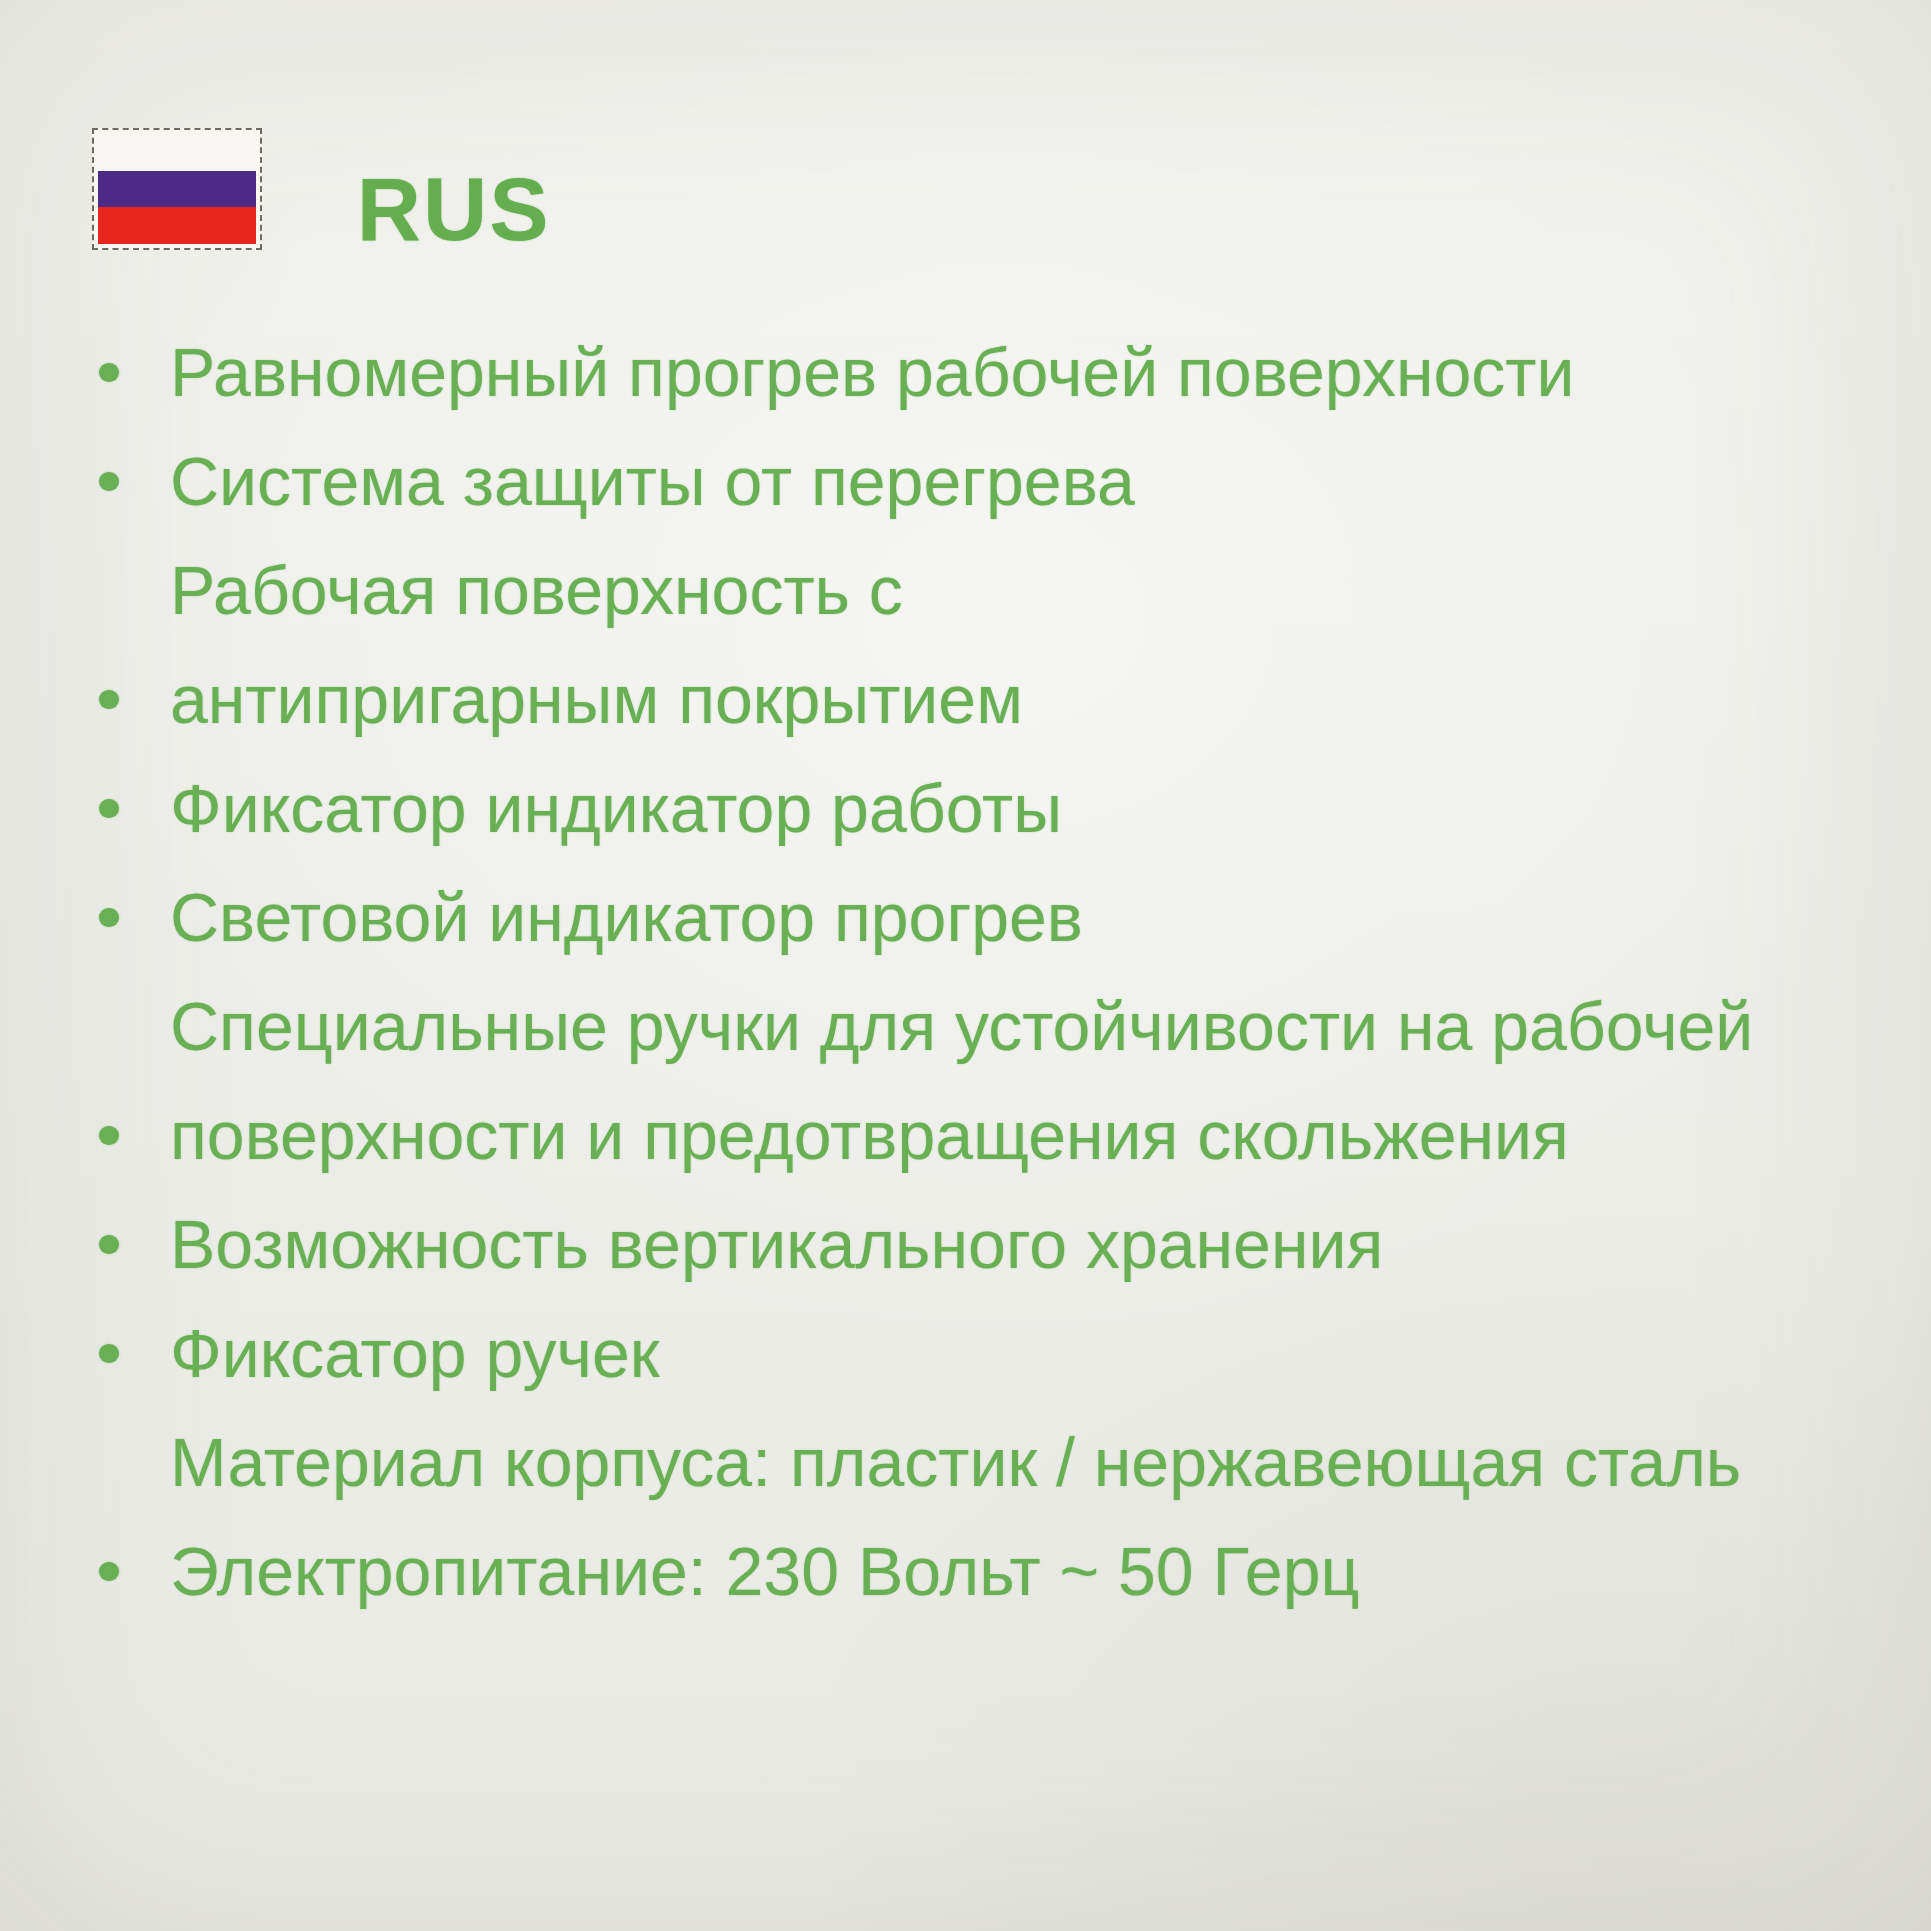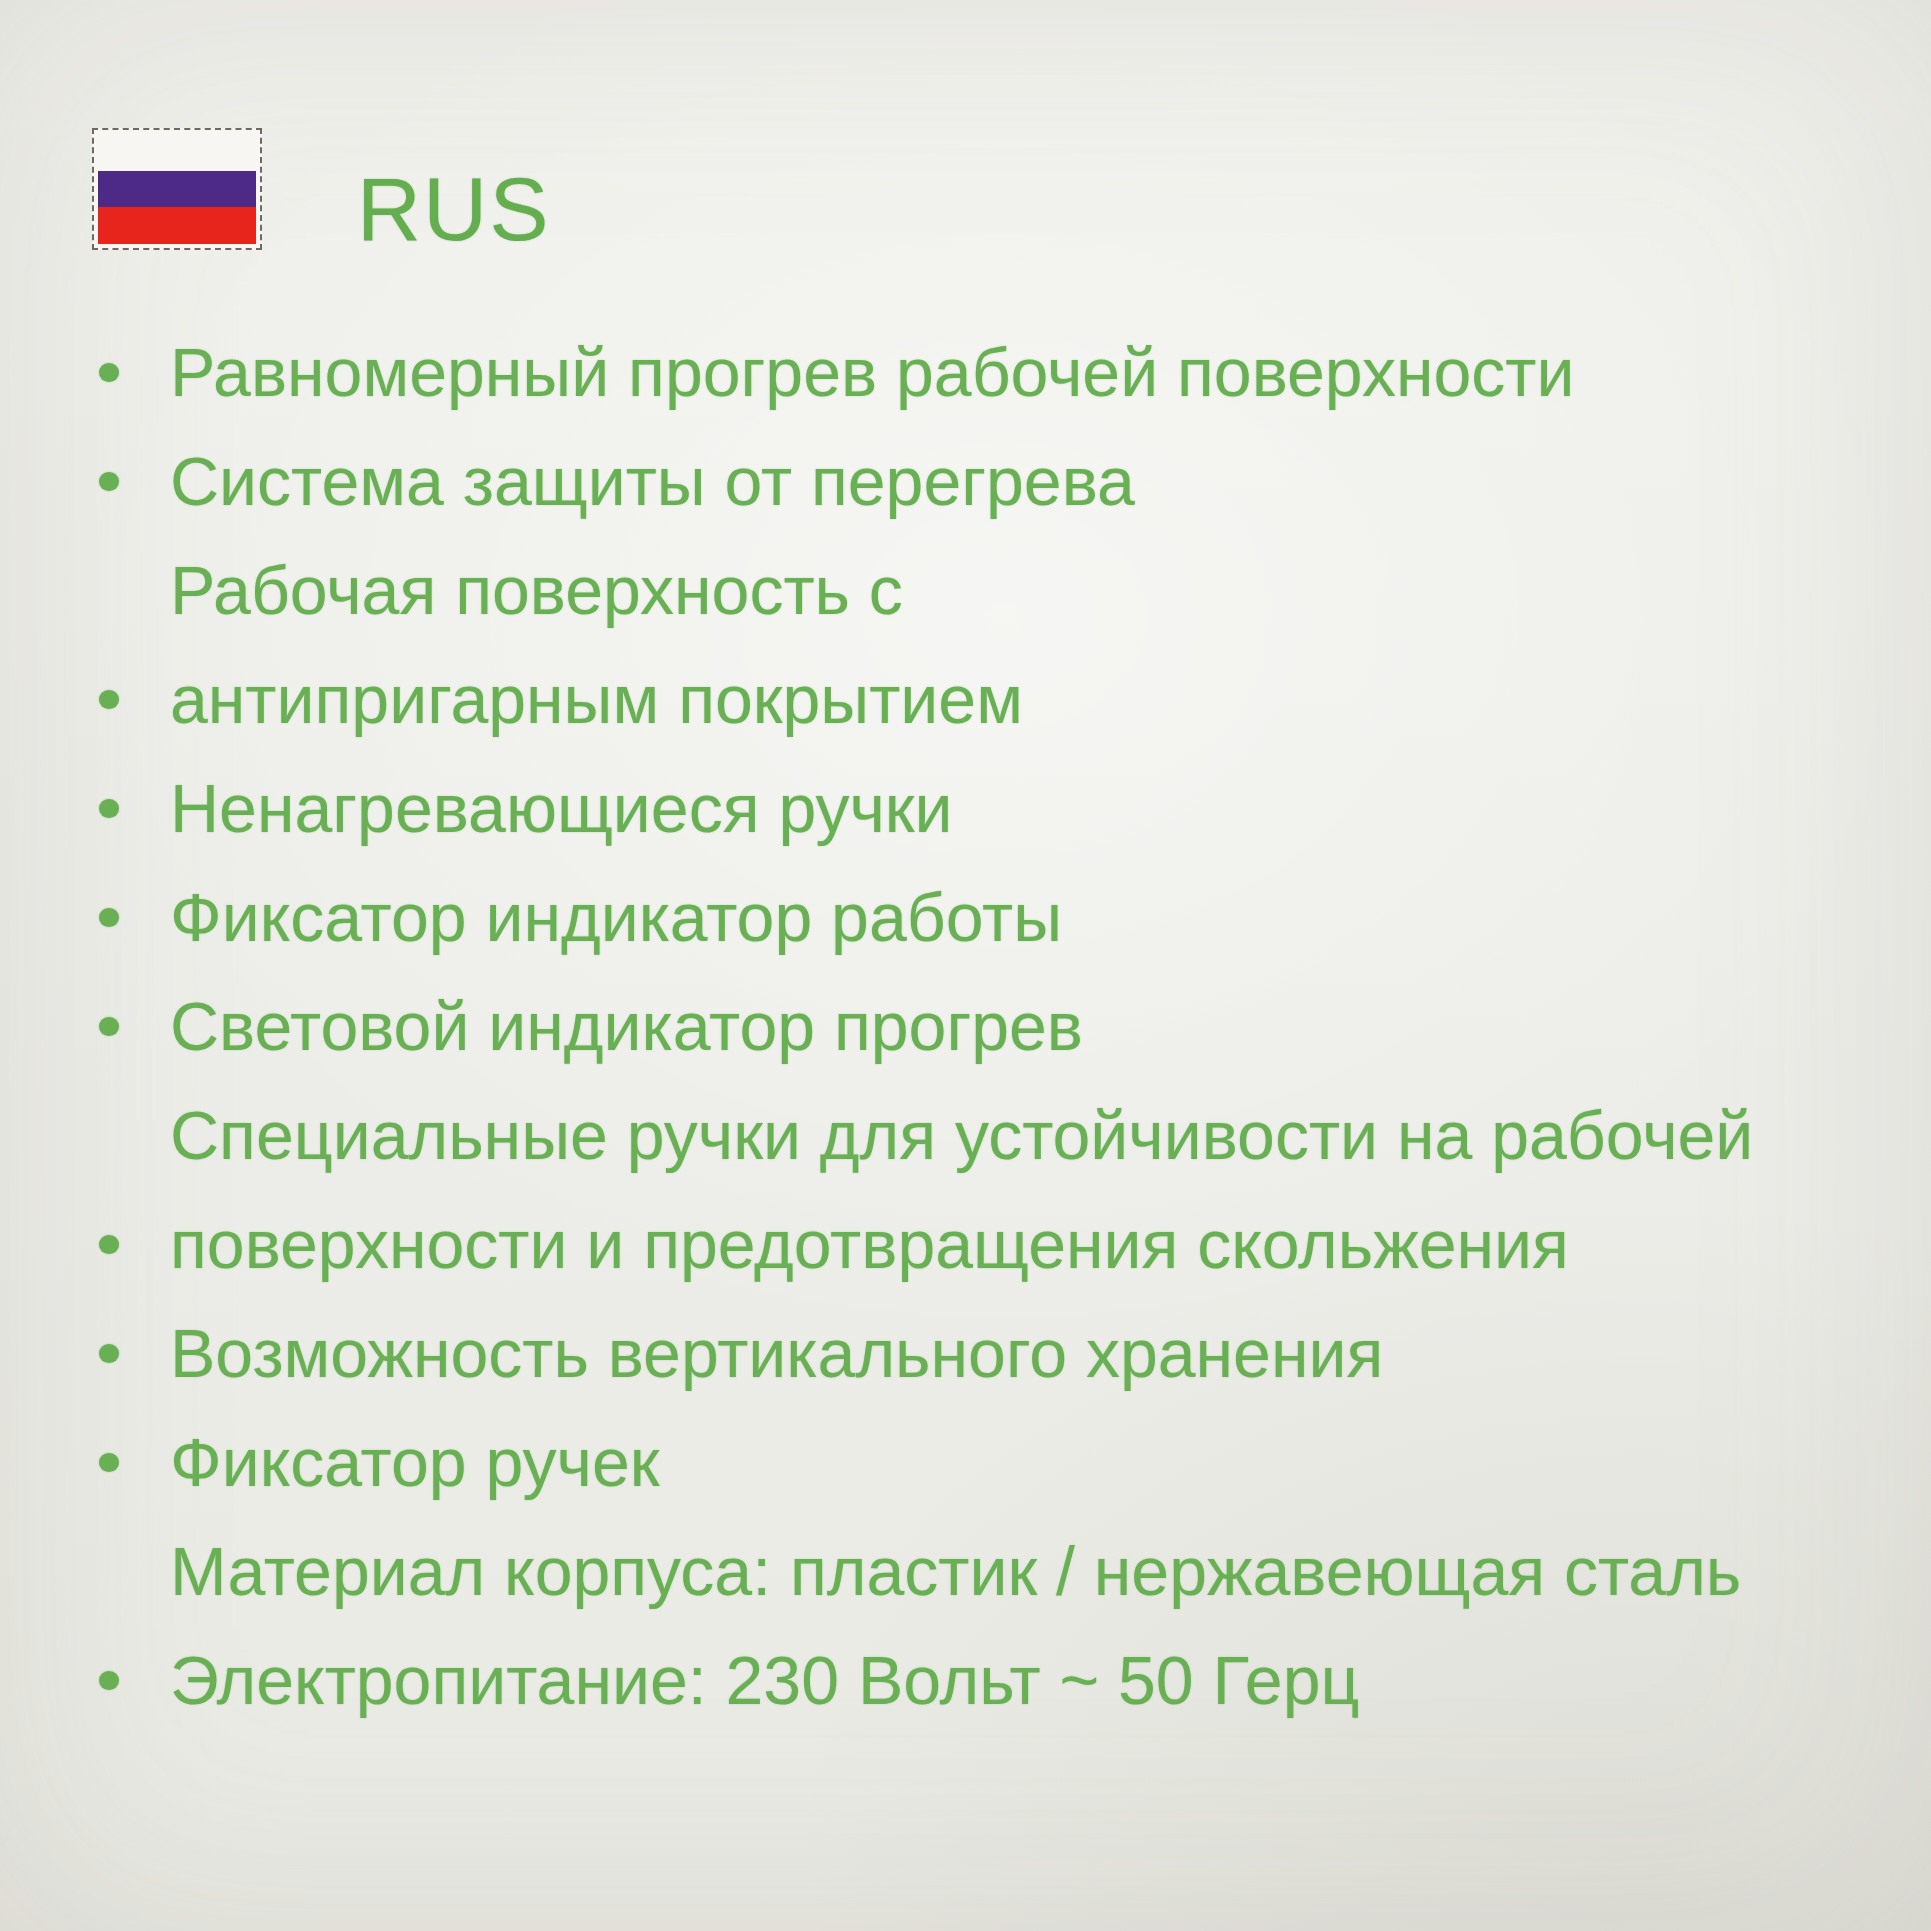--- a/index.html
+++ b/index.html
@@ -25,21 +25,21 @@
     background: #f7f6f3;
     display: flex; flex-direction: column;
     box-sizing: content-box;
   }
   .flag .stripe { flex: 1; }
   .flag .stripe.white { background: #f7f6f3; }
   .flag .stripe.blue  { background: #4c2a85; }
   .flag .stripe.red   { background: #e8251c; }
   .lang-code {
     margin-left: 95px; margin-top: 37px;
-    font-size: 89px; font-weight: 400; line-height: 1;
+    font-size: 89px; font-weight: 700; line-height: 1;
     color: #64ae50;
     letter-spacing: 1.9px;
     text-shadow: 0 0 1.9px rgba(100,174,80,0.45);
   }
   .features {
     position: absolute;
     left: 99px; top: 318px;
     width: 1748px;
     color: #69b055;
     font-size: 68px;
@@ -93,28 +93,20 @@
         <div class="feature-text">
           <div class="feature-line">Рабочая поверхность с</div>
           <div class="feature-line">антипригарным покрытием</div>
         </div>
       </div>
       <div class="feature-row">
         <div class="bullet-cell">
           <div class="bullet-dot"></div>
         </div>
         <div class="feature-text">
-          <div class="feature-line">Ненагревающиеся ручки</div>
-        </div>
-      </div>
-      <div class="feature-row">
-        <div class="bullet-cell">
-          <div class="bullet-dot"></div>
-        </div>
-        <div class="feature-text">
           <div class="feature-line">Фиксатор индикатор работы</div>
         </div>
       </div>
       <div class="feature-row">
         <div class="bullet-cell">
           <div class="bullet-dot"></div>
         </div>
         <div class="feature-text">
           <div class="feature-line">Световой индикатор прогрев</div>
         </div>

